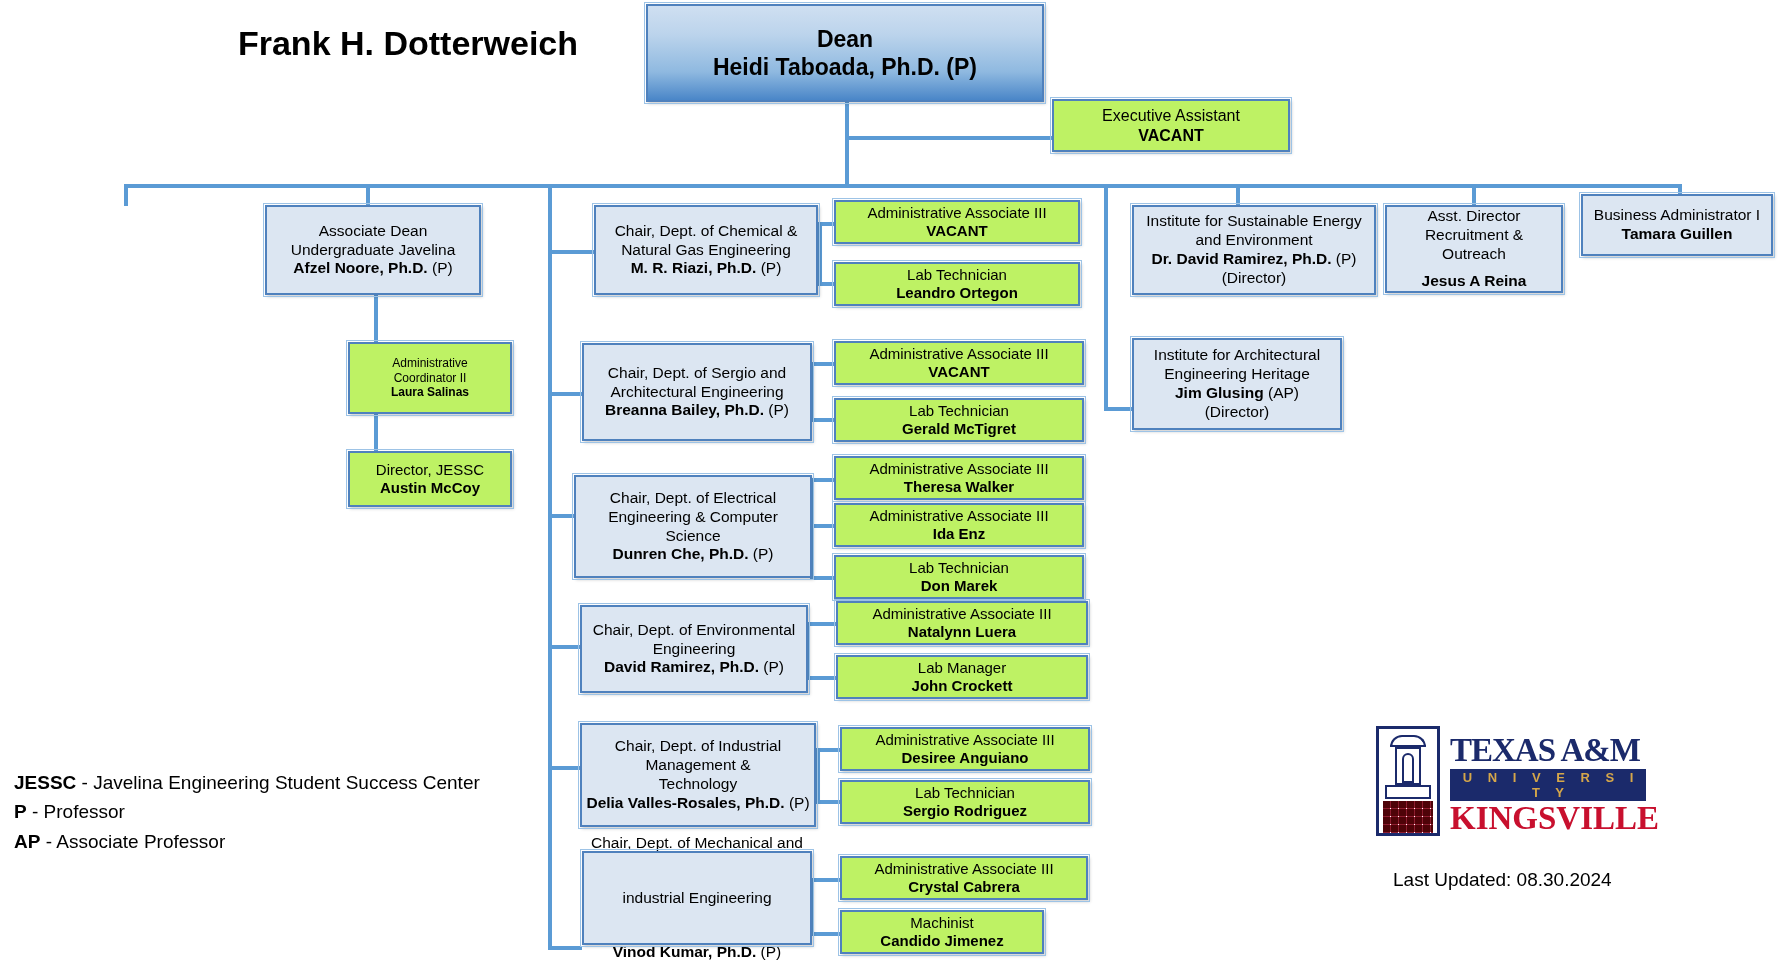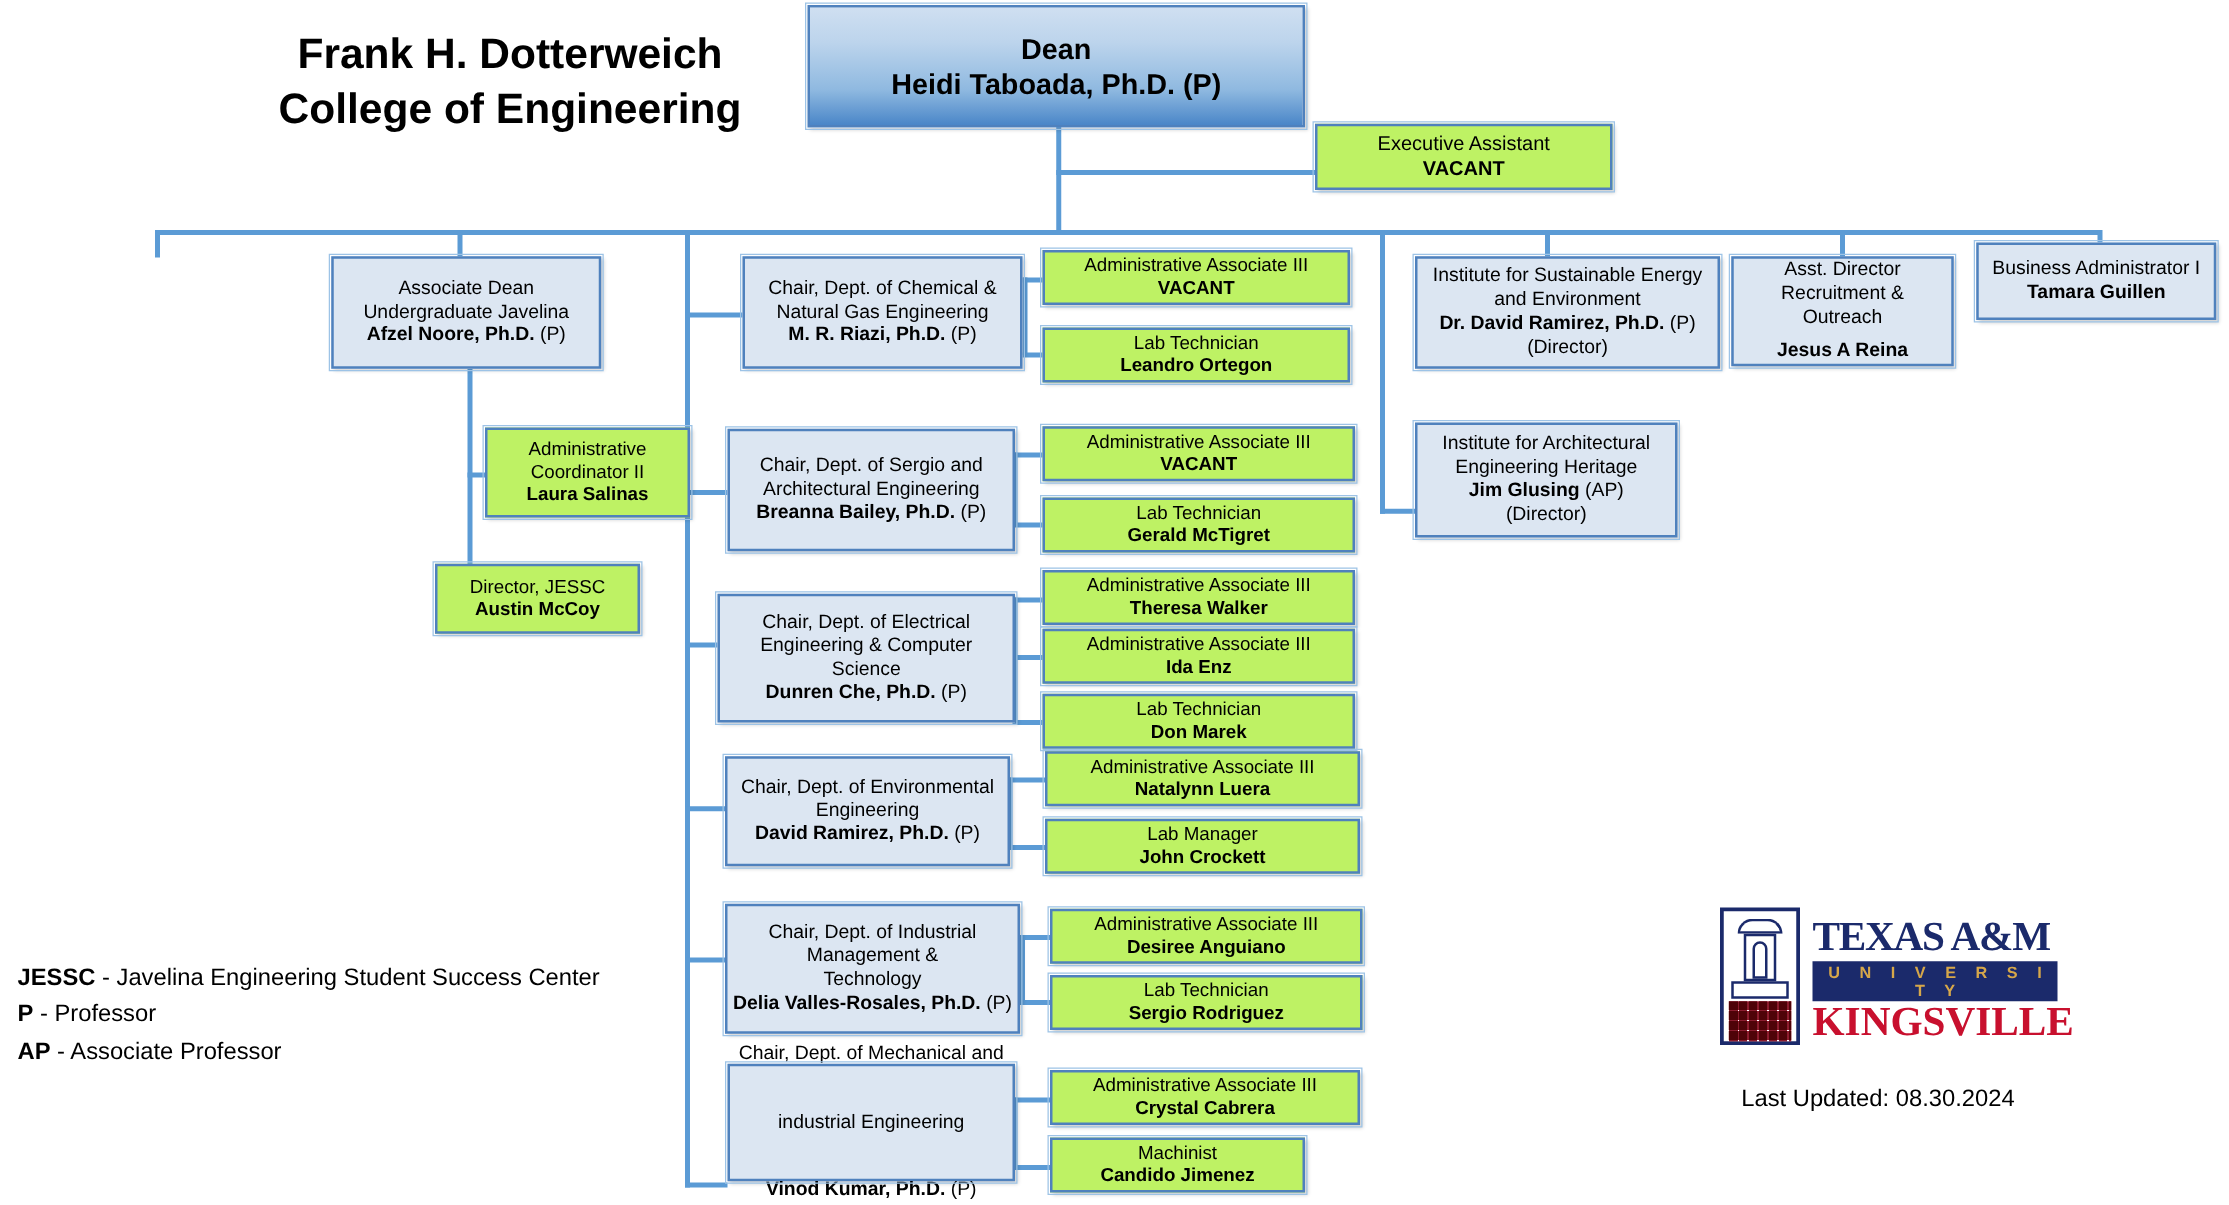--- a/index.html
+++ b/index.html
@@ -109,21 +109,20 @@
     line-height:1.05; white-space:nowrap;
   }
 </style>
 </head>
 <body>
 
 <div id="chart">
 
   <div id="college-title" style="left:198px; top:22px; width:420px; font-size:34px;">
     <div>Frank H. Dotterweich</div>
-    <div>College of Engineering</div>
   </div>
 
   <div class="ln lnv" style="left:845px; top:100px; height:86px;"></div>
 
   <div class="ln lnh" style="left:845px; top:136px; width:215px;"></div>
 
   <div class="ln lnh" style="left:124px; top:184px; width:1556px;"></div>
 
   <div class="ln lnv" style="left:124px; top:184px; height:22px;"></div>
   <div class="ln lnv" style="left:366px; top:184px; height:22px;"></div>
@@ -181,21 +180,21 @@
     <div class="n">VACANT</div>
   </div>
 
 
   <div class="node" style="left:265px; top:205px; width:216px; height:90px; font-size:15.5px;">
     <div class="t">Associate Dean</div>
     <div class="t">Undergraduate Javelina</div>
     <div class="n"><span>Afzel Noore, Ph.D.</span><span class="lt"> (P)</span></div>
   </div>
 
-  <div class="node white" style="left:348px; top:342px; width:164px; height:72px; font-size:15px;margin-left:40px;">
+  <div class="node white" style="left:348px; top:342px; width:164px; height:72px; font-size:12px;">
     <div class="t">Administrative</div>
     <div class="t">Coordinator II</div>
     <div class="n">Laura Salinas</div>
   </div>
 
   <div class="node white" style="left:348px; top:451px; width:164px; height:56px; font-size:15px;">
     <div class="t">Director, JESSC</div>
     <div class="n">Austin McCoy</div>
   </div>
 

